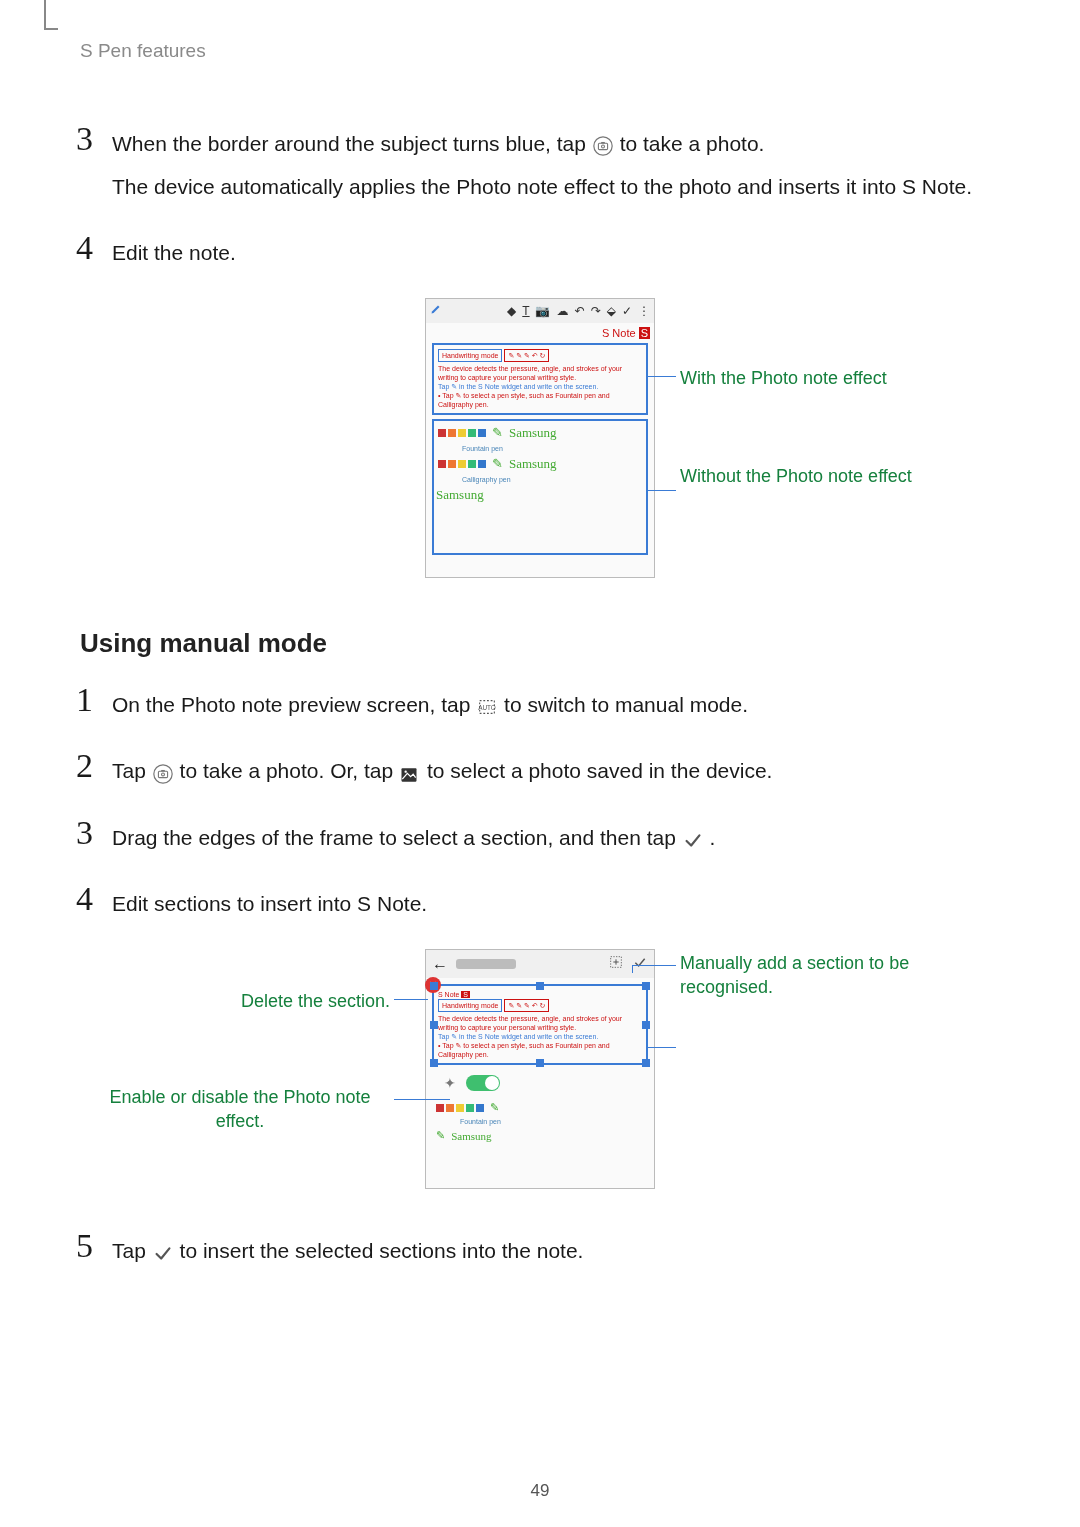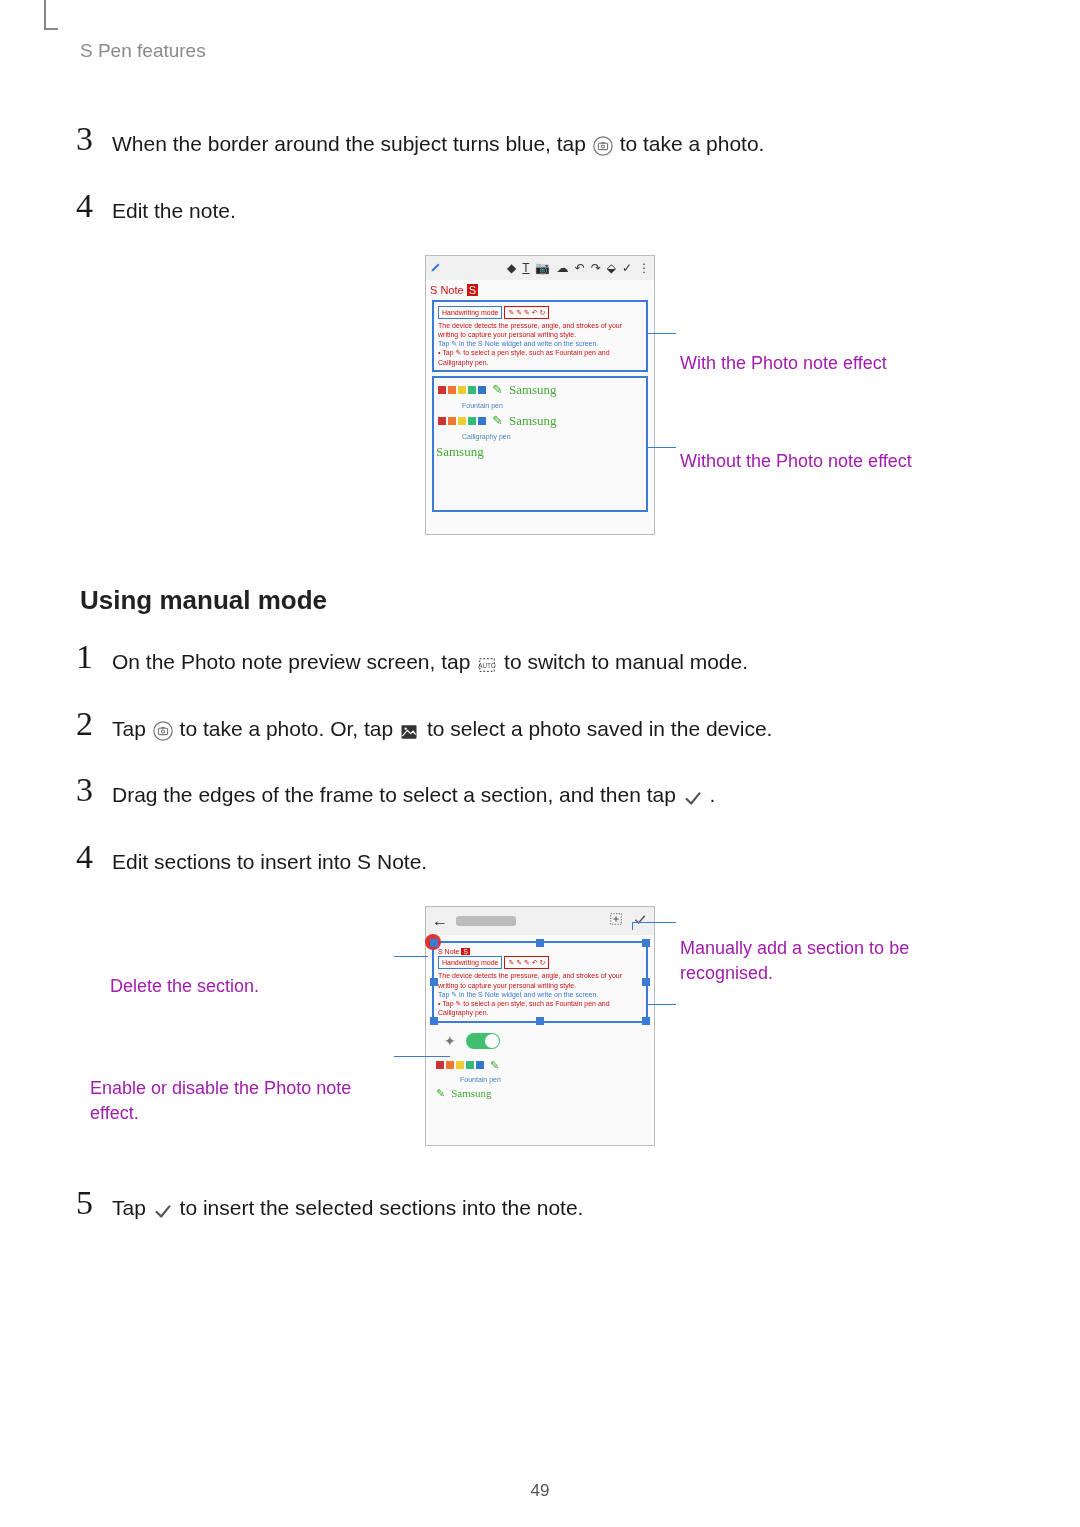--- a/index.html
+++ b/index.html
@@ -93,20 +93,21 @@
     padding: 0 4px;
     font-size: 12px;
     color: #333;
     gap: 6px;
   }
   .toolbar1 span { font-size: 12px; }
   .snote-label {
     color: #c11;
     font-size: 11px;
     padding: 4px 4px 0 4px;
+    text-align: right;
   }
   .effect-box {
     border: 2px solid #3a7bd5;
     margin: 4px 6px;
     padding: 4px;
     font-size: 7px;
     color: #c11;
     line-height: 1.3;
     height: 60px;
     overflow: hidden;
@@ -144,23 +145,22 @@
   .swatch { width: 8px; height: 8px; }
   .ft-label {
     font-size: 7px;
     color: #4a86b8;
     margin: 0 0 4px 24px;
   }
   
   .callout {
     position: absolute;
     font-size: 18px;
-    color: #a21caf;
+    color: #15803d;
     line-height: 1.35;
-    margin-top: 28px;
   }
   .co-line {
     position: absolute;
     border-top: 1.5px solid #3a7bd5;
   }
   .co-line.vert { border-top: none; border-left: 1.5px solid #3a7bd5; }
 
   
   .toolbar2 {
     height: 28px;
@@ -237,20 +237,21 @@
         <span class="inline-icon">
           <svg viewBox="0 0 24 24" width="22" height="22">
               <circle cx="12" cy="12" r="10" fill="none" stroke="#777" stroke-width="1.3"></circle>
               <rect x="7" y="9" width="10" height="7" rx="1.2" fill="none" stroke="#777" stroke-width="1.2"></rect>
               <circle cx="12" cy="12.5" r="1.6" fill="none" stroke="#777" stroke-width="1.2"></circle>
               <rect x="10" y="7.6" width="4" height="1.6" fill="#777"></rect>
             </svg>
         </span>
         <span> to take a photo.</span>
       </p>
+      <p>The device automatically applies the Photo note effect to the photo and inserts it into S Note.</p>
     </div>
   </div>
 
   <div class="step">
     <div class="step-num">4</div>
     <div class="step-body">
       <p>Edit the note.</p>
     </div>
   </div>
 
@@ -447,24 +448,24 @@
       </div>
     </div>
 
     <div class="co-line" style="left:calc(50% + 92px); top:16px; width:44px;"></div>
     <div class="co-line vert" style="left:calc(50% + 92px); top:16px; height:8px;"></div>
     <div class="callout" style="left:calc(50% + 140px); top:2px; width:300px;">Manually add a section to be recognised.</div>
 
     <div class="co-line" style="left:calc(50% + 108px); top:98px; width:28px;"></div>
 
     <div class="co-line" style="left:calc(50% - 146px); top:50px; width:34px;"></div>
-    <div class="callout" style="right:calc(50% + 150px); top:40px; text-align:left; width:280px;">Delete the section.</div>
+    <div class="callout" style="right:calc(50% + 150px); top:40px; text-align:right; width:280px;">Delete the section.</div>
 
     <div class="co-line" style="left:calc(50% - 146px); top:150px; width:56px;"></div>
-    <div class="callout" style="right:calc(50% + 150px); top:142px; text-align:left; width:300px;">Enable or disable the Photo note effect.</div>
+    <div class="callout" style="right:calc(50% + 150px); top:136px; text-align:center; width:300px;">Enable or disable the Photo note effect.</div>
   </div>
 
   <div class="step">
     <div class="step-num">5</div>
     <div class="step-body">
         <p>
       <span>Tap </span>
       <span class="inline-icon">
         <svg viewBox="0 0 24 24" width="22" height="22">
               <polyline points="5,13 10,18 19,7" fill="none" stroke="#555" stroke-width="2.4" stroke-linecap="round" stroke-linejoin="round"></polyline>

